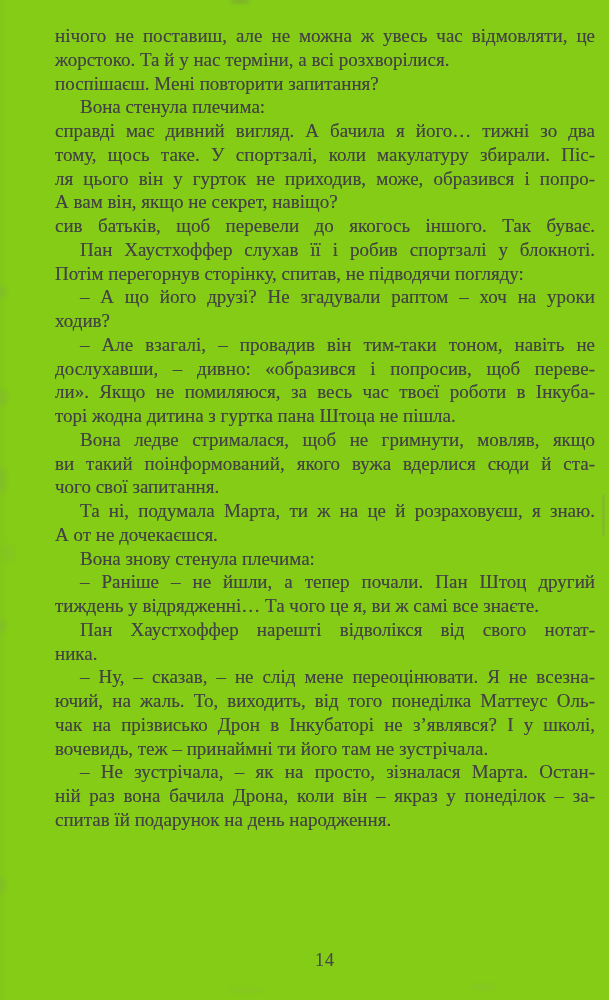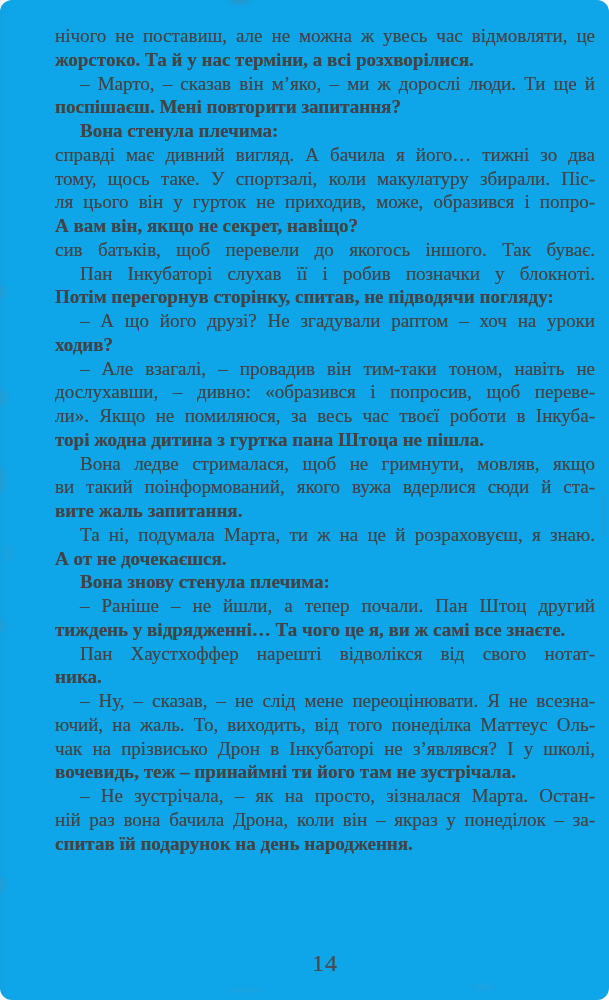--- a/index.html
+++ b/index.html
@@ -10,22 +10,21 @@
     width: 609px;
     height: 1000px;
     position: relative;
     background: #fcfcfb;
     overflow: hidden;
     font-family: "Liberation Serif", "DejaVu Serif", serif;
   }
   .page {
     position: absolute;
     inset: 0;
-    background: #0ea5e9;
-    border-radius: 12px;
+    background: #84cc16;
   }
   
   .scan-edge {
     position: absolute;
     left: 0; top: 0; bottom: 0;
     width: 8px;
     background: linear-gradient(to right, rgba(90,90,90,0.05), rgba(90,90,90,0));
     pointer-events: none;
   }
   .artifact {
@@ -58,32 +57,31 @@
   }
   .line {
     text-align: justify;
     text-align-last: justify;
     text-justify: inter-word;
     white-space: normal;
   }
   .line.last {
     text-align: right;
     text-align-last: left;
-    font-weight: bold;
   }
   .line.indent {
     padding-left: 25px;
   }
   .page-number {
     position: absolute;
     left: 55px;
     width: 540px;
     top: 950px;
     text-align: center;
-    font-size: 24px;
+    font-size: 18px;
     letter-spacing: 1px;
     color: #4a4a4a;
     text-shadow: 0 0 0.5px rgba(74,74,74,0.5);
   }
 </style>
 </head>
 <body>
 
 <div class="page">
   <div class="scan-edge"></div>
@@ -95,39 +93,38 @@
   <div class="artifact a-l4"></div>
   <div class="artifact a-l5"></div>
   <div class="artifact a-l6"></div>
   <div class="artifact a-r1"></div>
   <div class="artifact a-b1"></div>
   <div class="artifact a-b2"></div>
 
   <div class="body-text">
       <div class="line">нічого не поставиш, але не можна ж увесь час відмовляти, це</div>
       <div class="line last">жорстоко. Та й у нас терміни, а всі розхворілися.</div>
-      <div class="line indent">– Марто, – сказав він м’яко, – ми ж дорослі люди. Ти ще й</div>
       <div class="line last">поспішаєш. Мені повторити запитання?</div>
       <div class="line indent last">Вона стенула плечима:</div>
       <div class="line">справді має дивний вигляд. А бачила я його… тижні зо два</div>
       <div class="line">тому, щось таке. У спортзалі, коли макулатуру збирали. Піс-</div>
       <div class="line">ля цього він у гурток не приходив, може, образився і попро-</div>
       <div class="line last">А вам він, якщо не секрет, навіщо?</div>
       <div class="line">сив батьків, щоб перевели до якогось іншого. Так буває.</div>
-      <div class="line indent">Пан Інкубаторі слухав її і робив позначки у блокноті.</div>
+      <div class="line indent">Пан Хаустхоффер слухав її і робив спортзалі у блокноті.</div>
       <div class="line last">Потім перегорнув сторінку, спитав, не підводячи погляду:</div>
       <div class="line indent">– А що його друзі? Не згадували раптом – хоч на уроки</div>
       <div class="line last">ходив?</div>
       <div class="line indent">– Але взагалі, – провадив він тим-таки тоном, навіть не</div>
       <div class="line">дослухавши, – дивно: «образився і попросив, щоб переве-</div>
       <div class="line">ли». Якщо не помиляюся, за весь час твоєї роботи в Інкуба-</div>
       <div class="line last">торі жодна дитина з гуртка пана Штоца не пішла.</div>
       <div class="line indent">Вона ледве стрималася, щоб не гримнути, мовляв, якщо</div>
       <div class="line">ви такий поінформований, якого вужа вдерлися сюди й ста-</div>
-      <div class="line last">вите жаль запитання.</div>
+      <div class="line last">чого свої запитання.</div>
       <div class="line indent">Та ні, подумала Марта, ти ж на це й розраховуєш, я знаю.</div>
       <div class="line last">А от не дочекаєшся.</div>
       <div class="line indent last">Вона знову стенула плечима:</div>
       <div class="line indent">– Раніше – не йшли, а тепер почали. Пан Штоц другий</div>
       <div class="line last">тиждень у відрядженні… Та чого це я, ви ж самі все знаєте.</div>
       <div class="line indent">Пан Хаустхоффер нарешті відволікся від свого нотат-</div>
       <div class="line last">ника.</div>
       <div class="line indent">– Ну, – сказав, – не слід мене переоцінювати. Я не всезна-</div>
       <div class="line">ючий, на жаль. То, виходить, від того понеділка Маттеус Оль-</div>
       <div class="line">чак на прізвисько Дрон в Інкубаторі не з’являвся? І у школі,</div>

